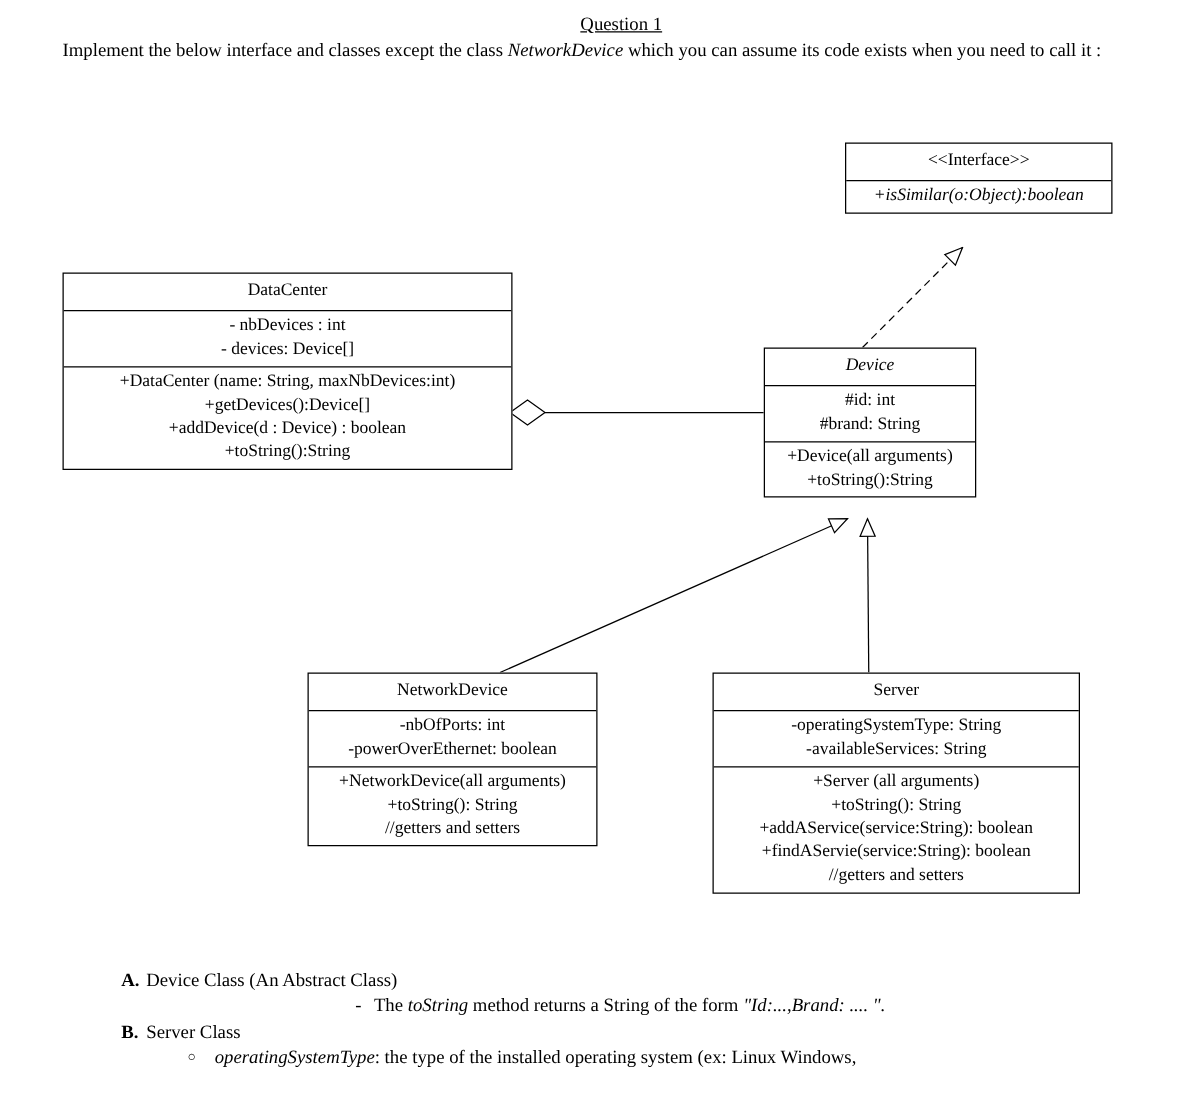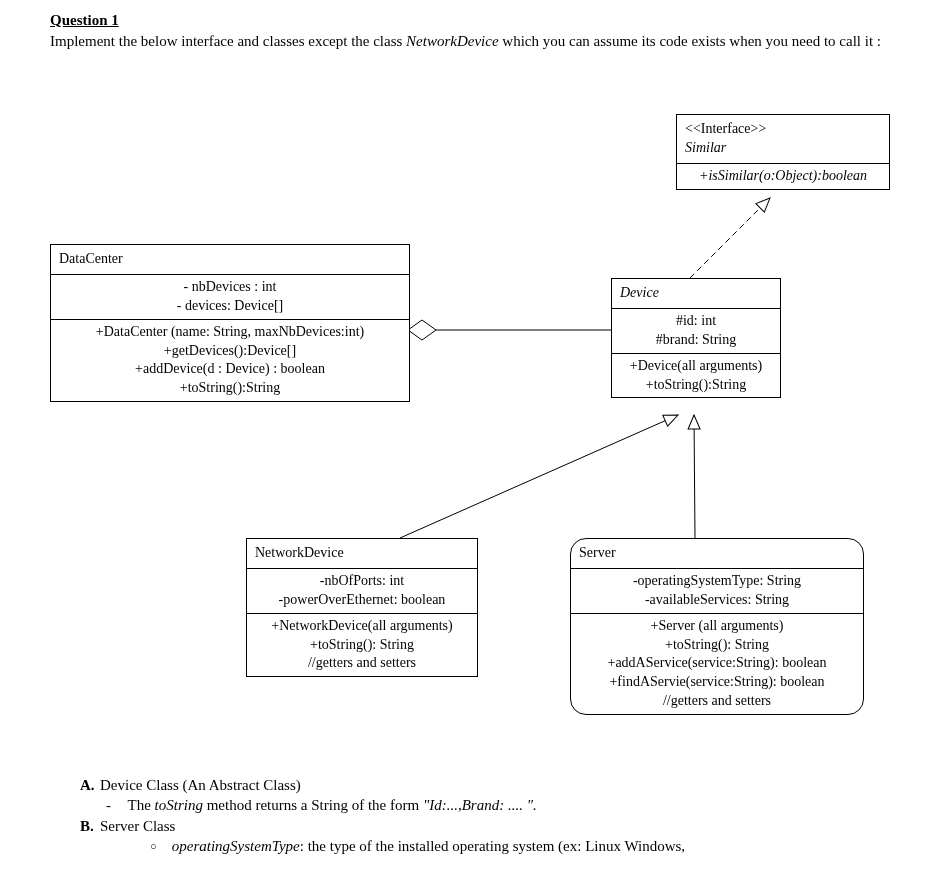--- a/index.html
+++ b/index.html
@@ -11,22 +11,23 @@
     color: #000;
   }
   .page {
     width: 944px;
     height: 885px;
     position: relative;
     padding: 12px 0 0 50px;
     box-sizing: border-box;
   }
   .heading {
-    font-weight: bold;
+    font-weight: normal;
     text-decoration: underline;
+    text-align: center;
   }
   .prompt {
     margin-top: 2px;
     line-height: 1.35;
     max-width: 840px;
   }
   .bold { font-weight: normal; }
   .ital { font-style: italic; }
 
   .diagram {
@@ -42,39 +43,39 @@
     background: #fff;
     font-size: 14px;
   }
   .uml .sec {
     border-bottom: 1px solid #000;
     padding: 3px 8px;
     line-height: 1.35;
     text-align: center;
   }
   .uml .sec:last-child { border-bottom: none; }
-  .uml .title { text-align: left; padding: 5px 8px; }
+  .uml .title { text-align: center; padding: 5px 8px; }
 
   svg.connectors {
     position: absolute;
     left: 0; top: 0;
     width: 880px; height: 640px;
     pointer-events: none;
   }
 
   .notes {
     position: absolute;
     left: 80px;
     top: 775px;
     width: 800px;
     font-size: 15px;
     line-height: 1.35;
   }
-  .notes .lvl1 { margin-left: 0; }
-  .notes .dash { margin-left: 44px; }
+  .notes .lvl1 { margin-left: 17px; }
+  .notes .dash { margin-left: 44px; text-align: center; }
   .notes .circ { margin-left: 88px; }
   .letter { font-weight: bold; display:inline-block; width: 20px;}
   .bullet-dash::before { content: "-"; display:inline-block; width: 18px; margin-left: -18px;}
   .bullet-circ::before { content: "○"; display:inline-block; width: 18px; margin-left: -18px; font-size: 11px; position: relative; top:-1px;}
 </style>
 </head>
 <body>
 
 <div class="page">
 
@@ -101,28 +102,27 @@
       <line x1="386" y1="220" x2="561" y2="220" stroke="#000" stroke-width="1"></line>
        Device (generalization) --&gt;
       <line x1="350" y1="428" x2="628" y2="305" stroke="#000" stroke-width="1" marker-end="url(#tri-open)"></line>
        Device (generalization) --&gt;
       <line x1="645" y1="428" x2="644" y2="305" stroke="#000" stroke-width="1" marker-end="url(#tri-open)"></line>
     </svg>
 
     <div class="uml" style="left:626px; top:4px; width:212px;">
       <div class="sec title">
         <div>&lt;&lt;Interface&gt;&gt;</div>
-        <div class="ital">Similar</div>
       </div>
       <div class="sec ital">
         <div>+isSimilar(o:Object):boolean</div>
       </div>
     </div>
 
-    <div class="uml" style="left:0px; top:108px; width:358px;margin-top:26px;">
+    <div class="uml" style="left:0px; top:108px; width:358px;">
       <div class="sec title">DataCenter</div>
       <div class="sec">
         <div>- nbDevices : int</div>
         <div>- devices: Device[]</div>
       </div>
       <div class="sec">
         <div>+DataCenter (name: String, maxNbDevices:int)</div>
         <div>+getDevices():Device[]</div>
         <div>+addDevice(d : Device) : boolean</div>
         <div>+toString():String</div>
@@ -147,21 +147,21 @@
         <div>-nbOfPorts: int</div>
         <div>-powerOverEthernet: boolean</div>
       </div>
       <div class="sec">
         <div>+NetworkDevice(all arguments)</div>
         <div>+toString(): String</div>
         <div>//getters and setters</div>
       </div>
     </div>
 
-    <div class="uml" style="left:520px; top:428px; width:292px;border-radius:16px;">
+    <div class="uml" style="left:520px; top:428px; width:292px;">
       <div class="sec title">Server</div>
       <div class="sec">
         <div>-operatingSystemType: String</div>
         <div>-availableServices: String</div>
       </div>
       <div class="sec">
         <div>+Server (all arguments)</div>
         <div>+toString(): String</div>
         <div>+addAService(service:String): boolean</div>
         <div>+findAServie(service:String): boolean</div>

